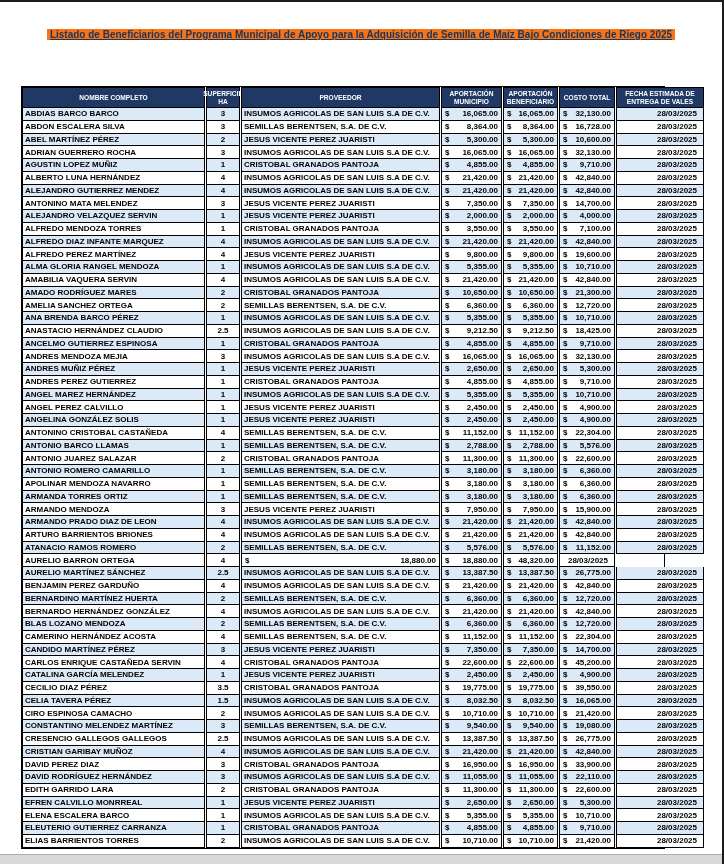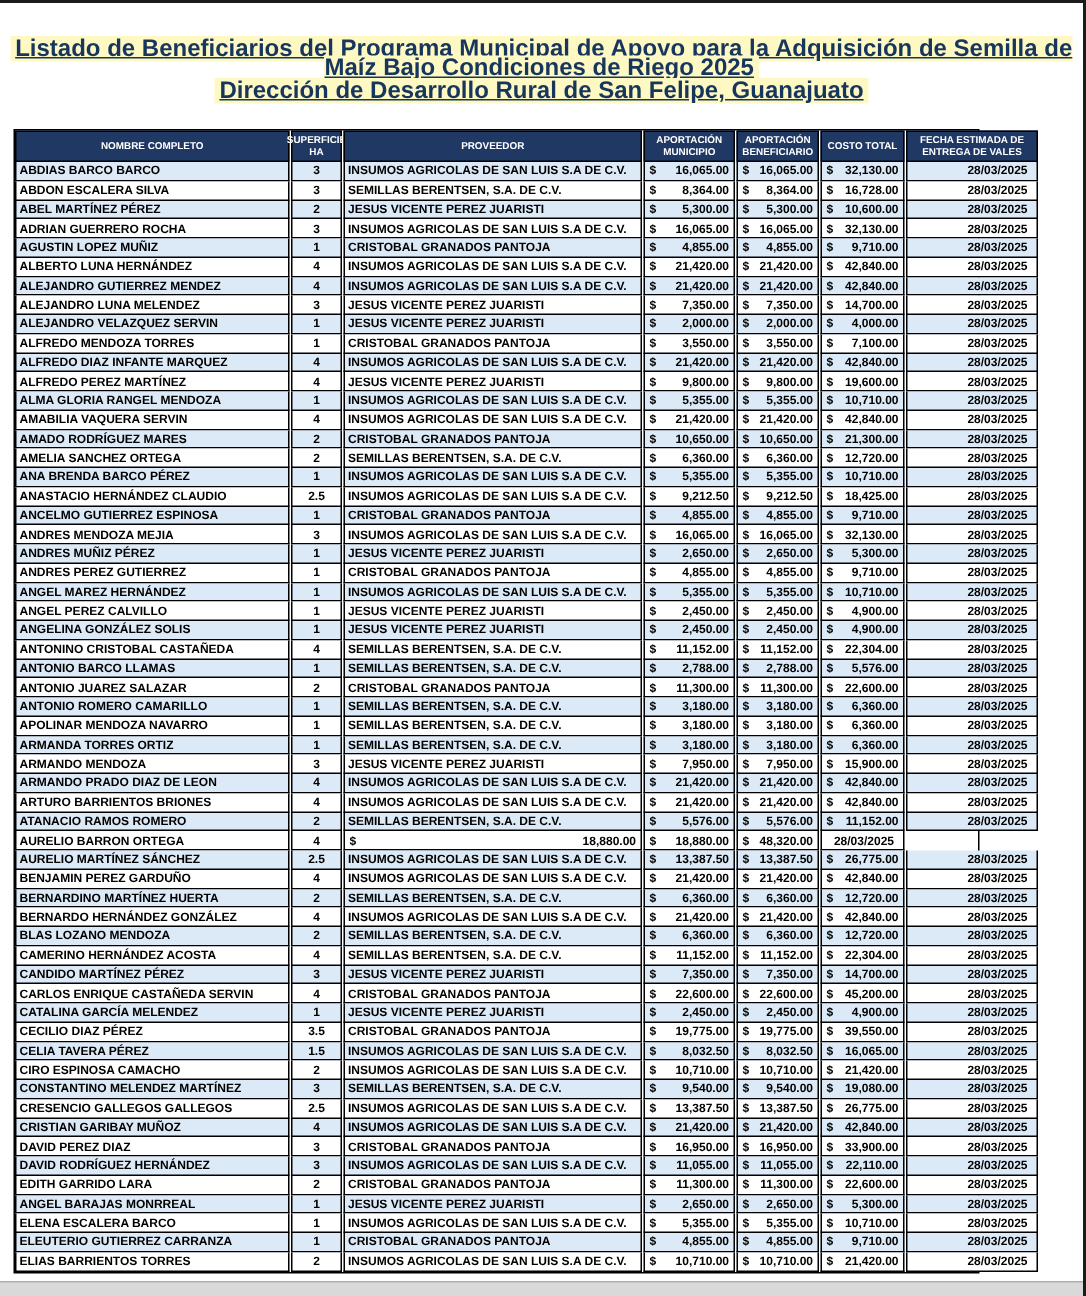--- a/index.html
+++ b/index.html
@@ -5,25 +5,25 @@
   html,body{margin:0;padding:0;background:#ffffff;}
   .page{
     position:relative;width:724px;height:864px;background:#ffffff;
     border-top:2px solid #1b1b1b;border-right:2px solid #1b1b1b;
     box-sizing:border-box;overflow:hidden;
     font-family:"Liberation Sans",sans-serif;
   }
   .title-wrap{position:absolute;top:24px;left:0;width:100%;text-align:center;}
   .title-line{display:block;margin:0 auto 2px auto;line-height:13px;}
   .title-line span{
-    background:#fef9c3;color:#17365D;font-weight:bold;font-size:16px;
+    background:#f97316;color:#17365D;font-weight:bold;font-size:10px;
     text-decoration:underline;padding:0 3px;
   }
   .tablebox{
-    position:absolute;left:9px;top:84px;width:644px;
+    position:absolute;left:21px;top:84px;width:644px;
     border:1px solid #000;box-sizing:border-box;background:#fff;
   }
   .tr{
     display:grid;
     grid-template-columns:183px 34px 199px 61px 55px 56px 88px;
     column-gap:1px;
   }
   .th{
     background:#1F3864;color:#fff;font-weight:bold;font-size:6.6px;
     line-height:7.6px;text-align:center;display:flex;align-items:center;
@@ -48,23 +48,20 @@
 </style>
 </head>
 <body>
 
 <div class="page">
 
   <div class="title-wrap">
     <div class="title-line">
       <span>Listado de Beneficiarios del Programa Municipal de Apoyo para la Adquisición de Semilla de Maíz Bajo Condiciones de Riego 2025</span>
     </div>
-    <div class="title-line">
-      <span>Dirección de Desarrollo Rural de San Felipe, Guanajuato</span>
-    </div>
   </div>
 
   <div class="tablebox">
     <div class="tr">
       <div class="th">NOMBRE COMPLETO</div>
       <div class="th">SUPERFICIE ha</div>
       <div class="th">PROVEEDOR</div>
       <div class="th">APORTACIÓN MUNICIPIO</div>
       <div class="th">APORTACIÓN BENEFICIARIO</div>
       <div class="th">COSTO TOTAL</div>
@@ -198,21 +195,21 @@
             <span class="amt">21,420.00</span>
           </div>
       <div class="td c-money">
             <span class="cur">$</span>
             <span class="amt">42,840.00</span>
           </div>
       <div class="td c-date">28/03/2025</div>
     </div>
 
     <div class="tr">
-      <div class="td c-name">ALEJANDRO LUNA MELENDEZ</div>
+      <div class="td c-name">ANTONINO MATA MELENDEZ</div>
       <div class="td c-ha">3</div>
       <div class="td c-prov">JESUS VICENTE PEREZ JUARISTI</div>
       <div class="td c-money">
             <span class="cur">$</span>
             <span class="amt">7,350.00</span>
           </div>
       <div class="td c-money">
             <span class="cur">$</span>
             <span class="amt">7,350.00</span>
           </div>
@@ -1090,21 +1087,21 @@
             <span class="amt">11,300.00</span>
           </div>
       <div class="td c-money">
             <span class="cur">$</span>
             <span class="amt">22,600.00</span>
           </div>
       <div class="td c-date">28/03/2025</div>
     </div>
 
     <div class="tr alt">
-      <div class="td c-name">ANGEL BARAJAS MONRREAL</div>
+      <div class="td c-name">EFREN CALVILLO MONRREAL</div>
       <div class="td c-ha">1</div>
       <div class="td c-prov">JESUS VICENTE PEREZ JUARISTI</div>
       <div class="td c-money">
             <span class="cur">$</span>
             <span class="amt">2,650.00</span>
           </div>
       <div class="td c-money">
             <span class="cur">$</span>
             <span class="amt">2,650.00</span>
           </div>

